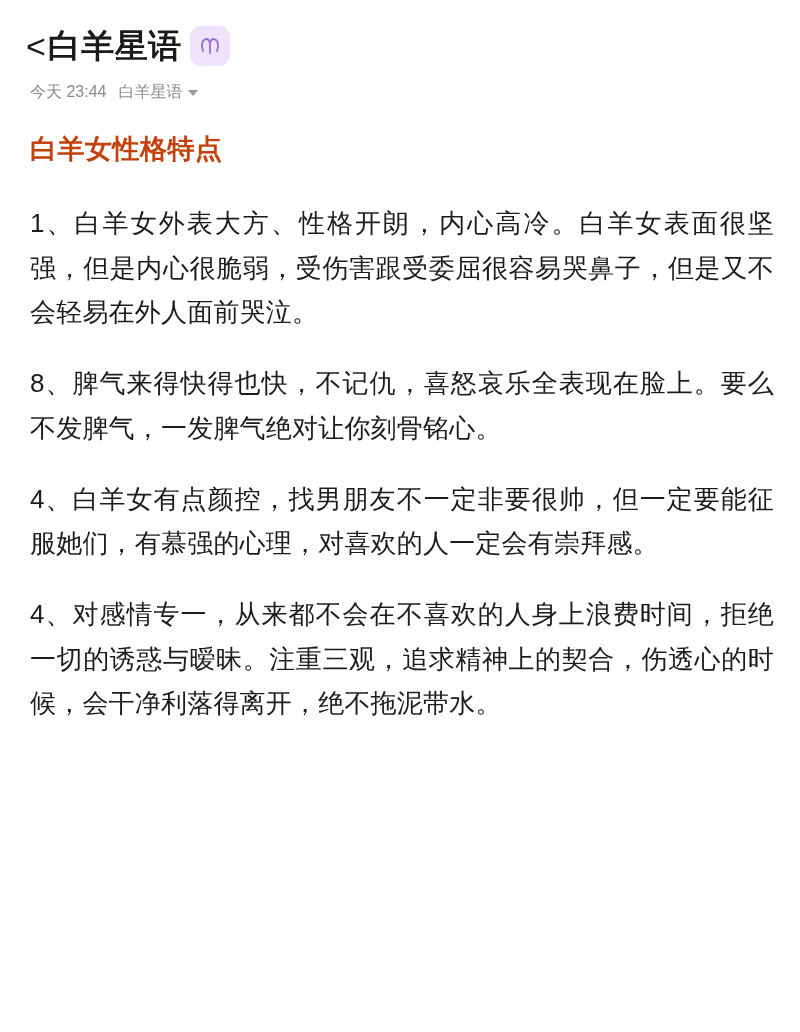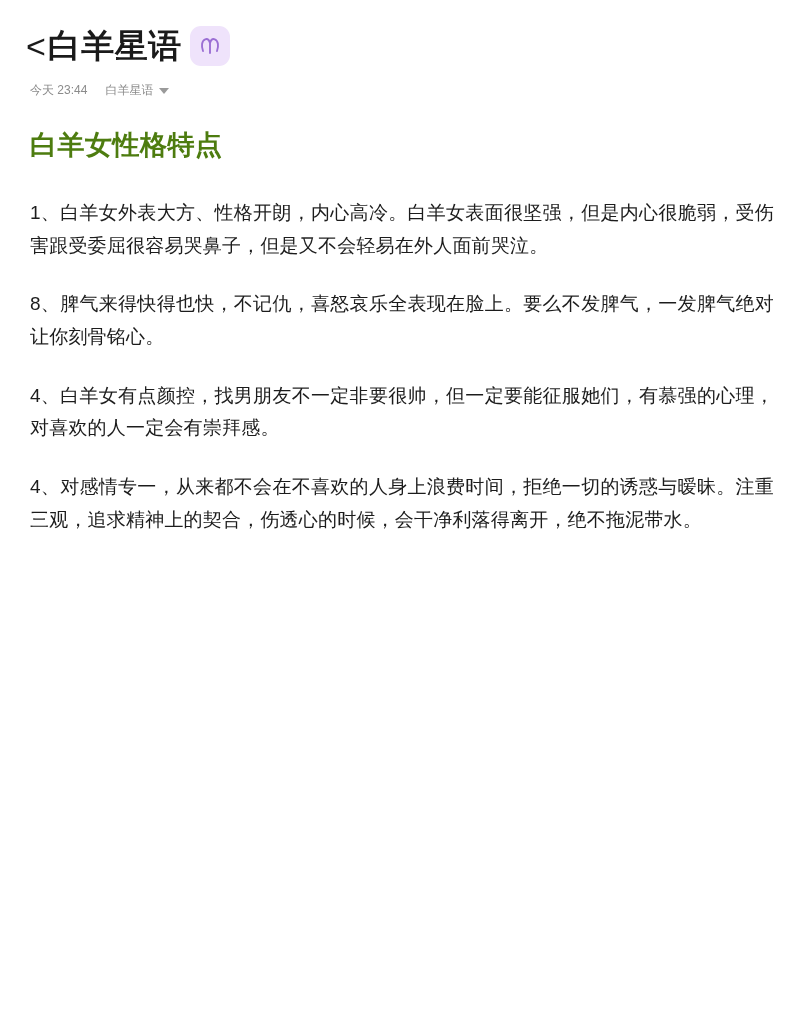--- a/index.html
+++ b/index.html
@@ -54,54 +54,54 @@
     display: flex;
     align-items: center;
     justify-content: center;
     flex: 0 0 auto;
   }
   .badge svg { display: block; }
 
   .meta-row {
     display: flex;
     align-items: center;
-    gap: 18px;
+    gap: 12px;
     margin-top: 16px;
     margin-left: 4px;
-    font-size: 12px;
+    font-size: 16px;
     color: #8b8b8b;
   }
   .meta-source {
     display: flex;
     align-items: center;
     gap: 6px;
   }
   .caret-down {
     width: 0; height: 0;
     border-left: 5px solid transparent;
     border-right: 5px solid transparent;
     border-top: 6px solid #9a9a9a;
     display: inline-block;
   }
 
   
   .doc-title {
     font-size: 27px;
     font-weight: 700;
-    color: #4d7c0f;
+    color: #c2410c;
     margin: 28px 0 0 4px;
     letter-spacing: 0.5px;
   }
 
   .paragraphs {
     margin-top: 34px;
     margin-left: 4px;
   }
   .para {
-    font-size: 19px;
+    font-size: 26px;
     line-height: 1.72;
     color: #1c1c1c;
     margin: 0 0 26px 0;
     text-align: justify;
     letter-spacing: 0.2px;
     font-weight: 500;
   }
   .para:last-child { margin-bottom: 0; }
 </style>
 </head>

